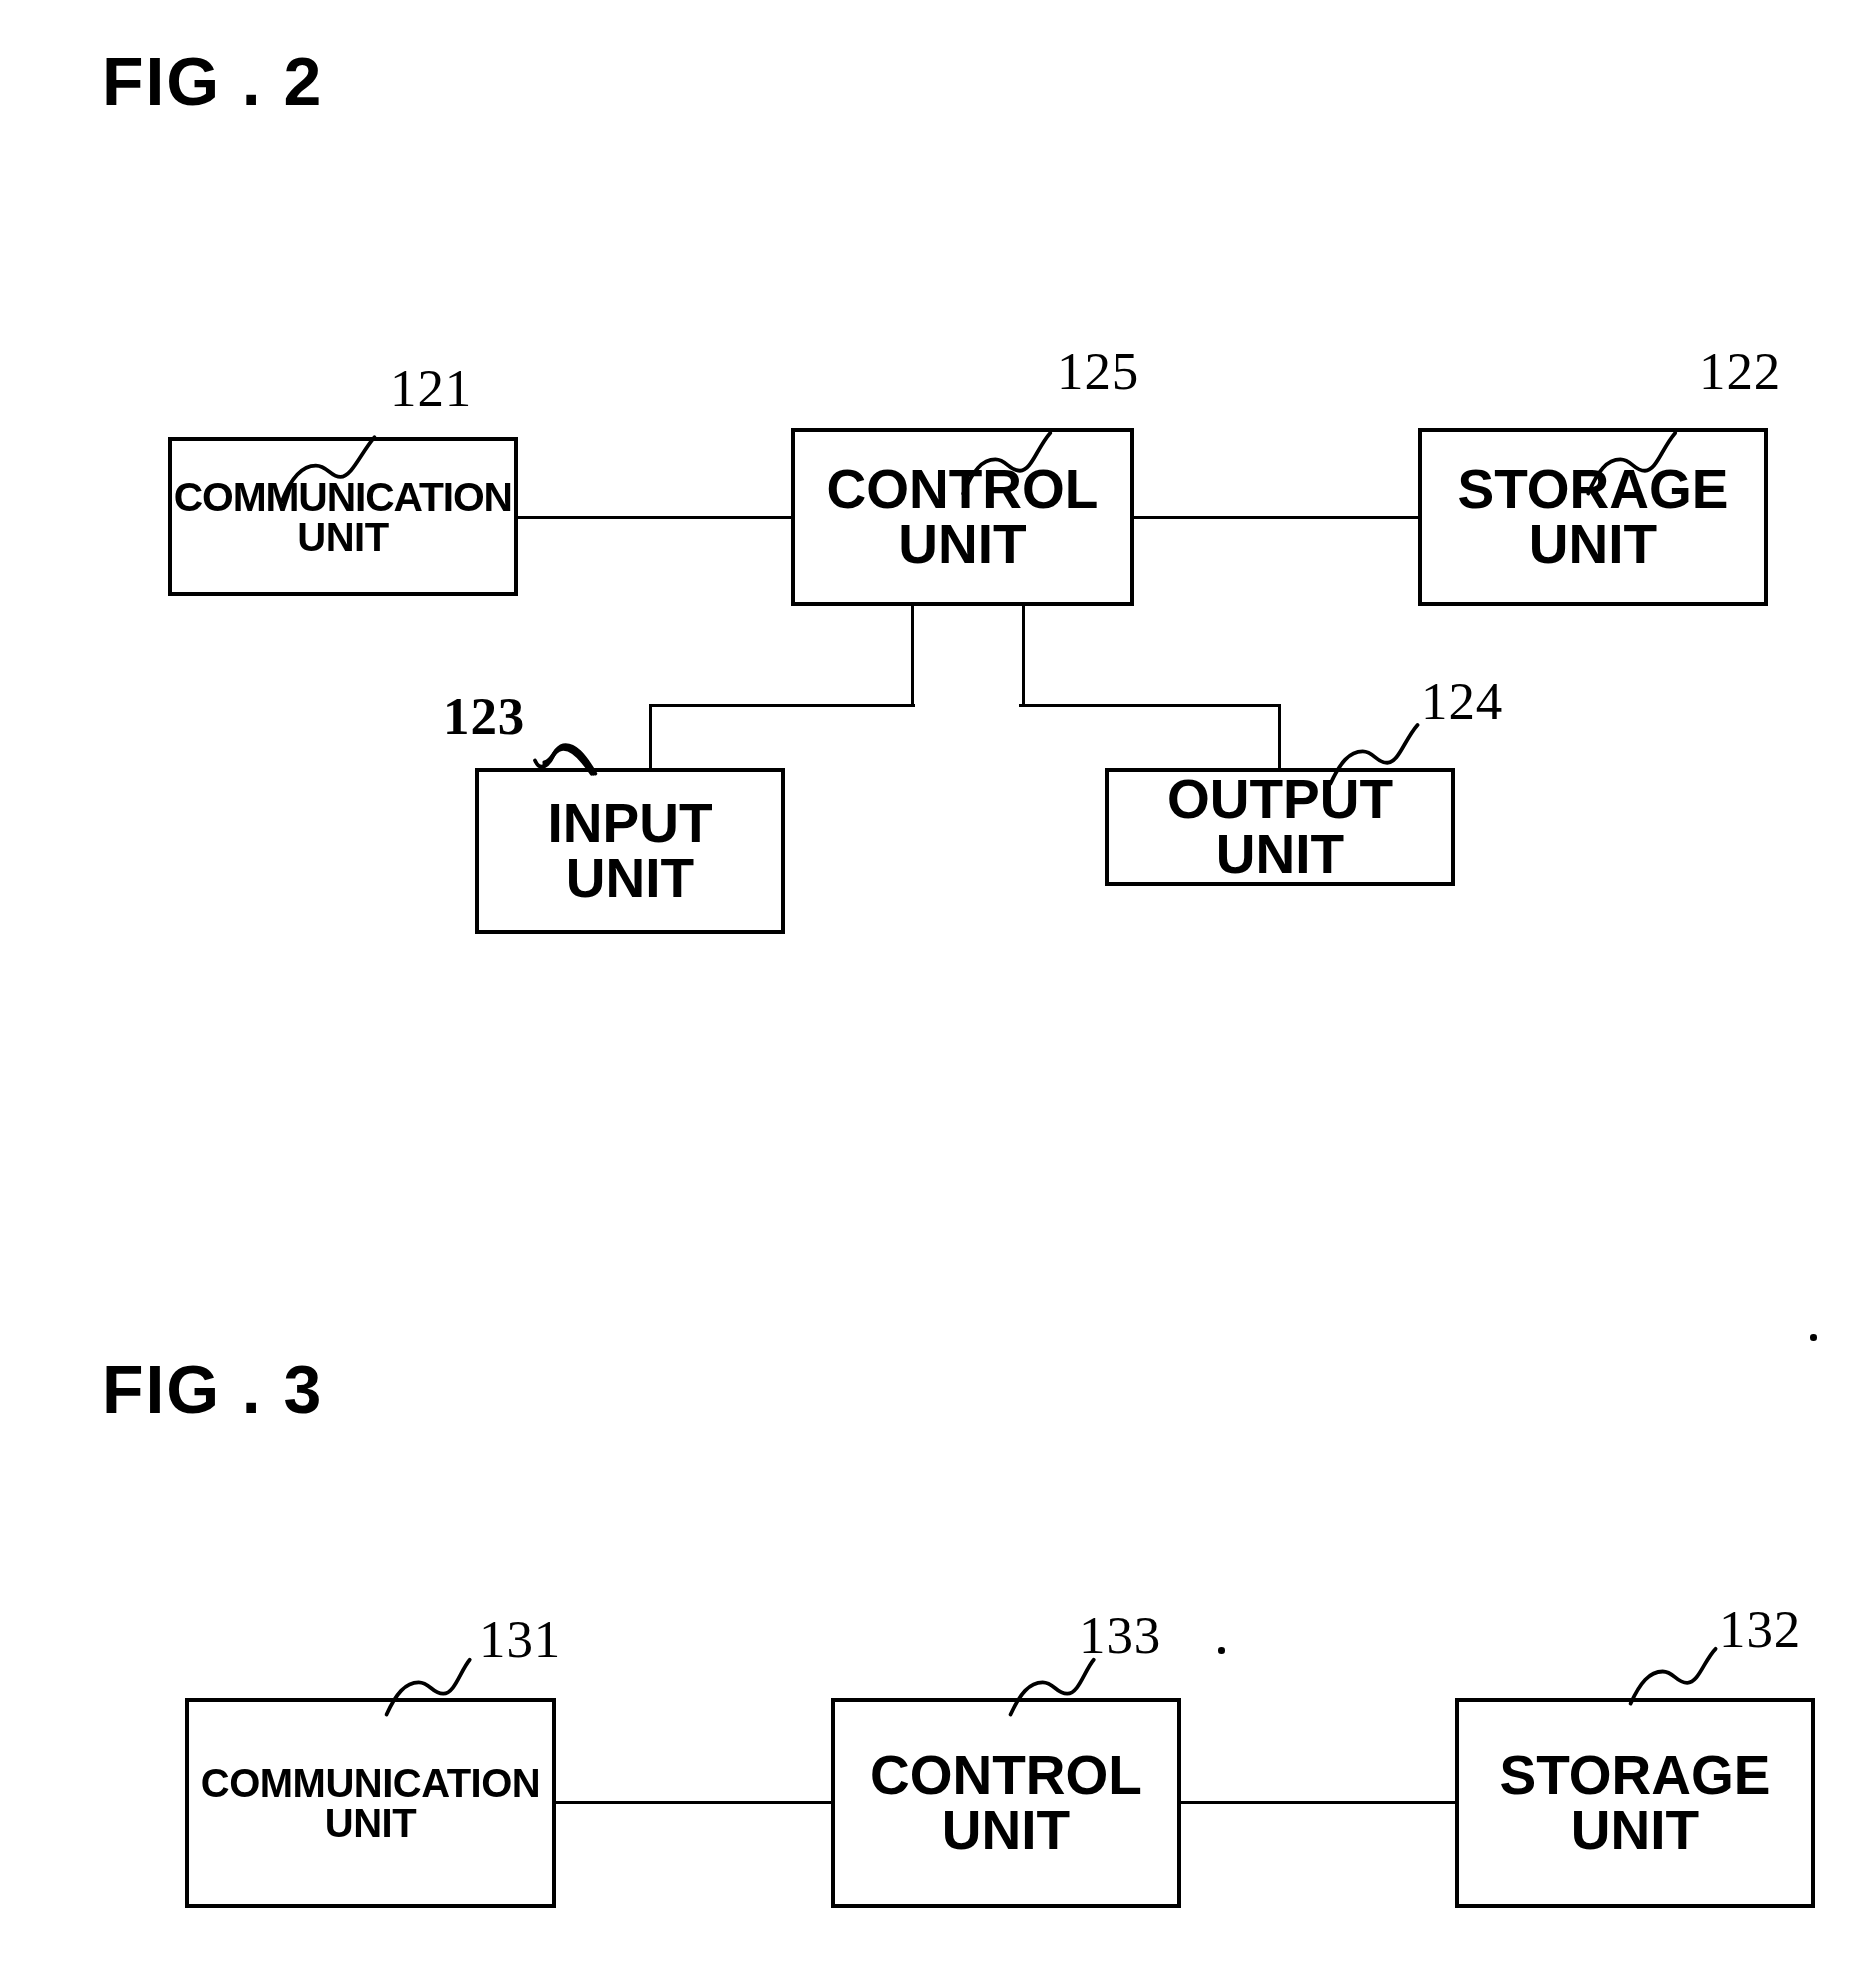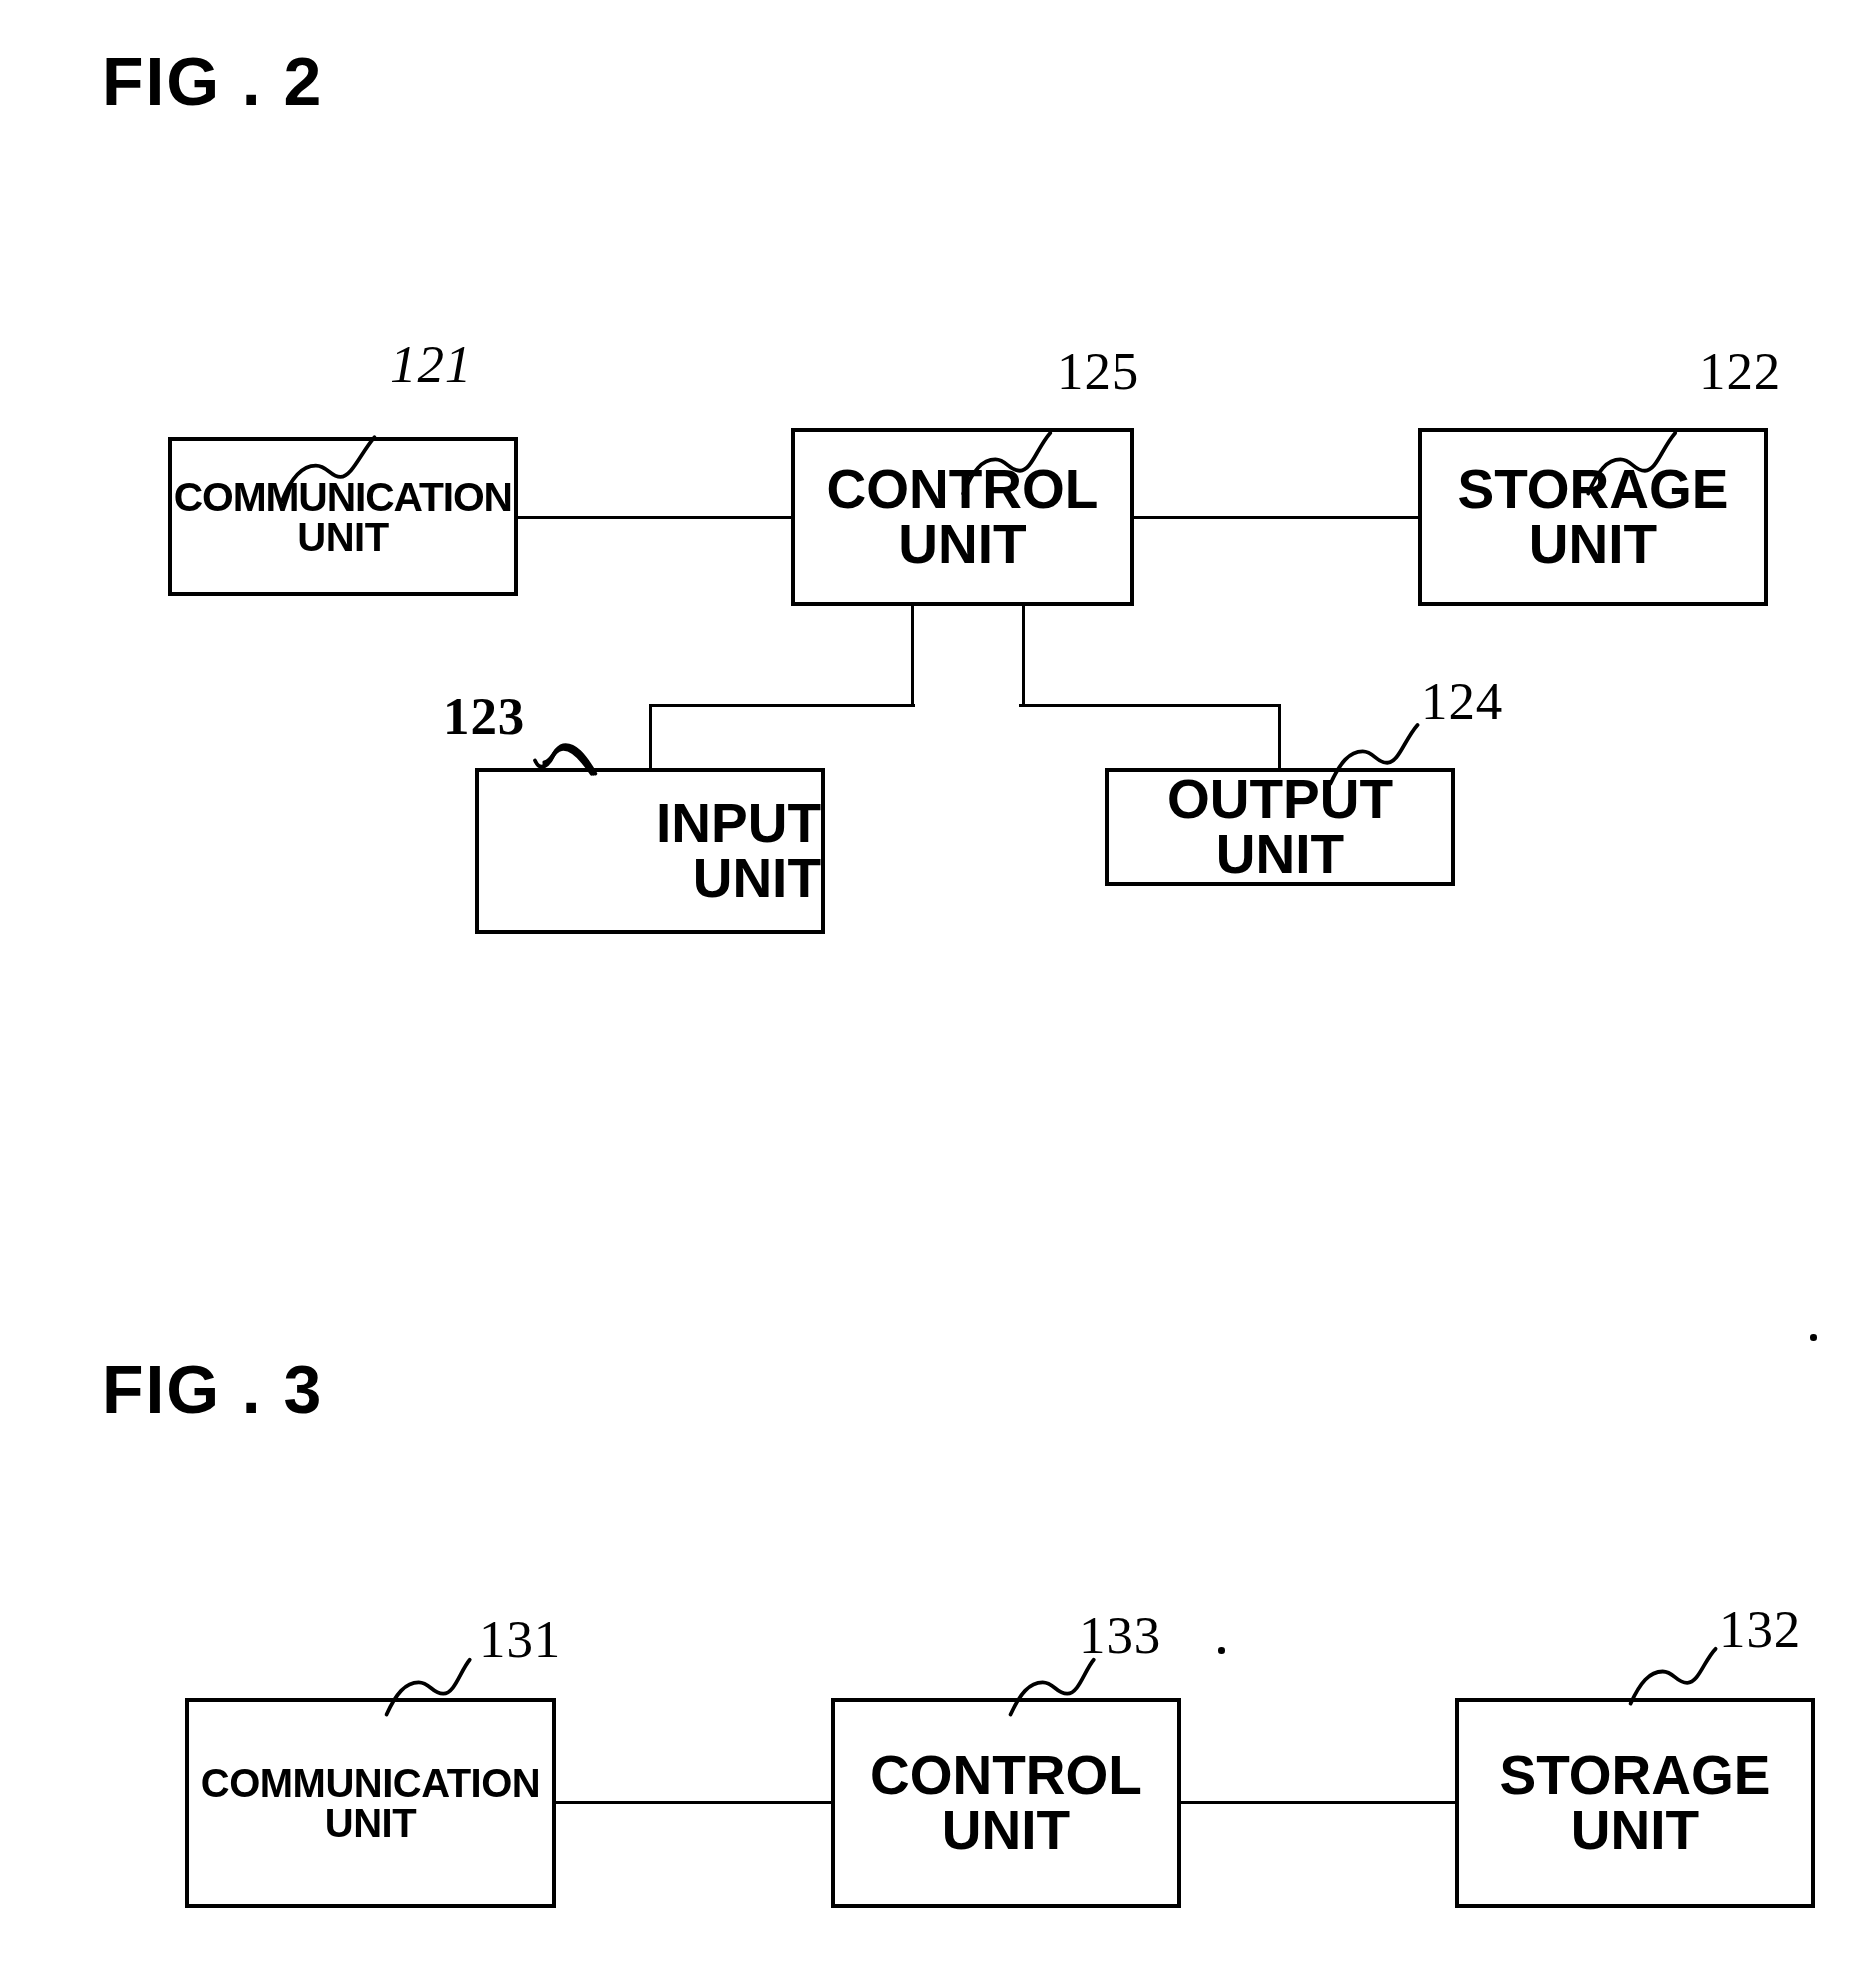--- a/index.html
+++ b/index.html
@@ -123,41 +123,41 @@
 <div class="conn-h" style="left:1019px; top:704px; width:262px;"></div>
 <div class="conn-v" style="left:1278px; top:704px; height:71px;"></div>
 
 <div class="unit-box lbl-comm" style="left:168px; top:437px; width:350px; height:159px;">
   <div class="line line1">COMMUNICATION</div>
   <div class="line line2">UNIT</div>
 </div>
 <svg class="leader" style="left:274px; top:407px;" width="199" height="104" viewBox="0 0 210 110">
   <path d="M 8 100 C 18 74, 30 62, 44 62 C 56 62, 60 74, 70 74 C 82 74, 92 48, 106 32"></path>
 </svg>
-<div class="ref-num" style="left:390px; top:338px;font-style:italic;">121</div>
+<div class="ref-num" style="left:390px; top:362px;">121</div>
 
 <div class="unit-box lbl-lg" style="left:791px; top:428px; width:343px; height:178px;">
   <div class="line line1">CONTROL</div>
   <div class="line line2">UNIT</div>
 </div>
 <svg class="leader" style="left:946px; top:397px;" width="199" height="104" viewBox="0 0 210 110">
   <path d="M 18 102 C 28 78, 38 66, 52 66 C 64 66, 66 78, 78 78 C 90 78, 96 54, 110 38"></path>
 </svg>
 <div class="ref-num" style="left:1041px; top:345px;margin-left:16px;">125</div>
 
 <div class="unit-box lbl-lg" style="left:1418px; top:428px; width:350px; height:178px;">
   <div class="line line1">STORAGE</div>
   <div class="line line2">UNIT</div>
 </div>
 <svg class="leader" style="left:1571px; top:397px;" width="199" height="104" viewBox="0 0 210 110">
   <path d="M 18 102 C 28 78, 38 66, 52 66 C 64 66, 66 78, 78 78 C 90 78, 96 54, 110 38"></path>
 </svg>
 <div class="ref-num" style="left:1671px; top:345px;margin-left:28px;">122</div>
 
-<div class="unit-box lbl-lg" style="left:475px; top:768px; width:350px; height:166px;align-items:flex-end;">
+<div class="unit-box lbl-lg" style="left:475px; top:768px; width:310px; height:166px;">
   <div class="line line1">INPUT</div>
   <div class="line line2">UNIT</div>
 </div>
 <svg class="leader" style="left:535px; top:700px;" width="170" height="104" viewBox="0 0 180 110">
   <path d="M 62 78 C 50 58, 40 48, 28 50 C 18 52, 20 66, 10 70 C 4 72, 2 68, 0 64" transform="translate(0,0)"></path>
   <path d="M 60 78 C 48 60, 38 50, 28 52 C 18 54, 18 66, 10 68"></path>
 </svg>
 <svg class="leader" style="left:533px; top:698px;" width="170" height="104" viewBox="0 0 180 110">
   <path d="M 66 80 C 54 60, 44 48, 32 50 C 22 52, 22 66, 12 68"></path>
 </svg>

